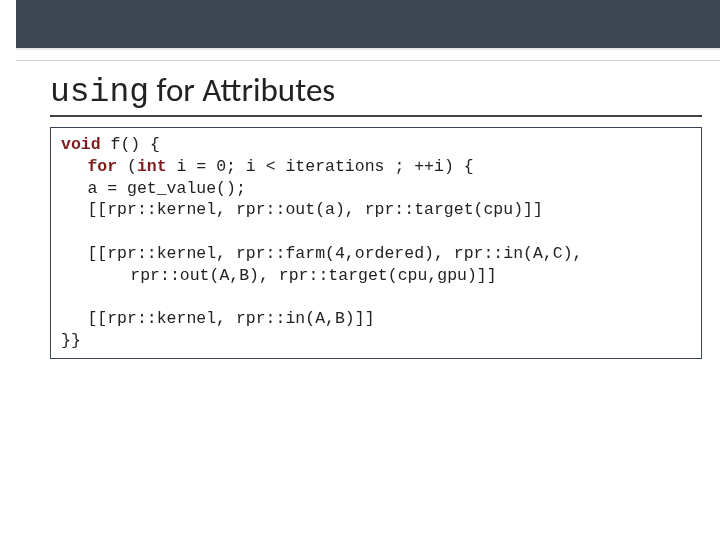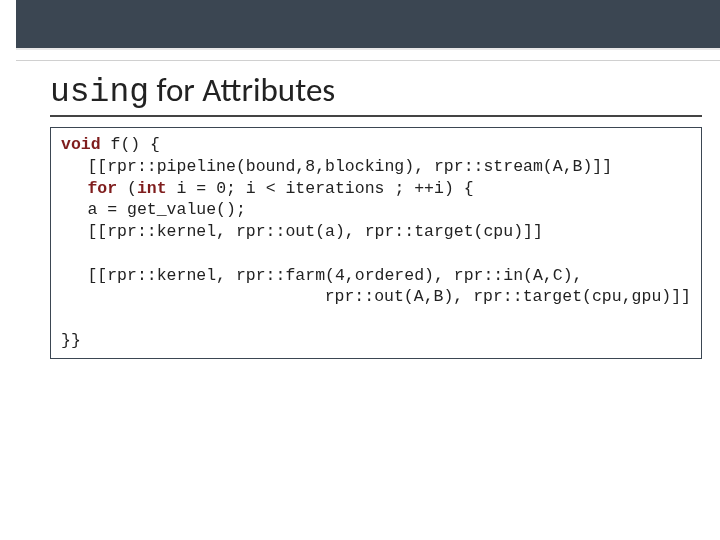--- a/index.html
+++ b/index.html
@@ -52,39 +52,39 @@
     padding: 6px 10px 6px 10px;
     font-family: Consolas, "Courier New", monospace;
     font-size: 16.5px;
     line-height: 1.32;
     color: #222;
   }
   .codebox .kw { color: #7f1d1d; font-weight: bold; }
   .codebox .line { white-space: pre; }
   .codebox .blank { height: 1.32em; }
   .ind1 { padding-left: 1.6em; }
-  .ind2 { padding-left: 4.2em; text-align: right; }
+  .ind2 { padding-left: 4.2em; }
   .ind3 { padding-left: 3.2em; }
 </style>
 </head>
 <body>
 <div class="slide">
 
   <div class="topbar"></div>
 
   <div class="title">
     <span class="title-text"><span class="kw">using</span> <span>for Attributes</span></span>
   </div>
 
   <div class="codebox">
     <div class="line"><span class="kw">void</span><span> f() {</span></div>
-    <div class="line ind1"><span>[[rpr::pipeline(bound,8,blocking), rpr::stream(A,B)]]</span></div>
     <div class="line ind1"><span class="kw">for</span><span> (</span><span class="kw">int</span><span> i = 0; i &lt; iterations ; ++i) {</span></div>
     <div class="line ind1"><span>a = get_value();</span></div>
     <div class="line ind1"><span>[[rpr::kernel, rpr::out(a), rpr::target(cpu)]]</span></div>
     <div class="blank"></div>
     <div class="line ind1"><span>[[rpr::kernel, rpr::farm(4,ordered), rpr::in(A,C),</span></div>
     <div class="line ind2"><span>rpr::out(A,B), rpr::target(cpu,gpu)]]</span></div>
     <div class="blank"></div>
+    <div class="line ind1"><span>[[rpr::kernel, rpr::in(A,B)]]</span></div>
     <div class="line"><span>}}</span></div>
   </div>
 
 </div>
 
 </body></html>

